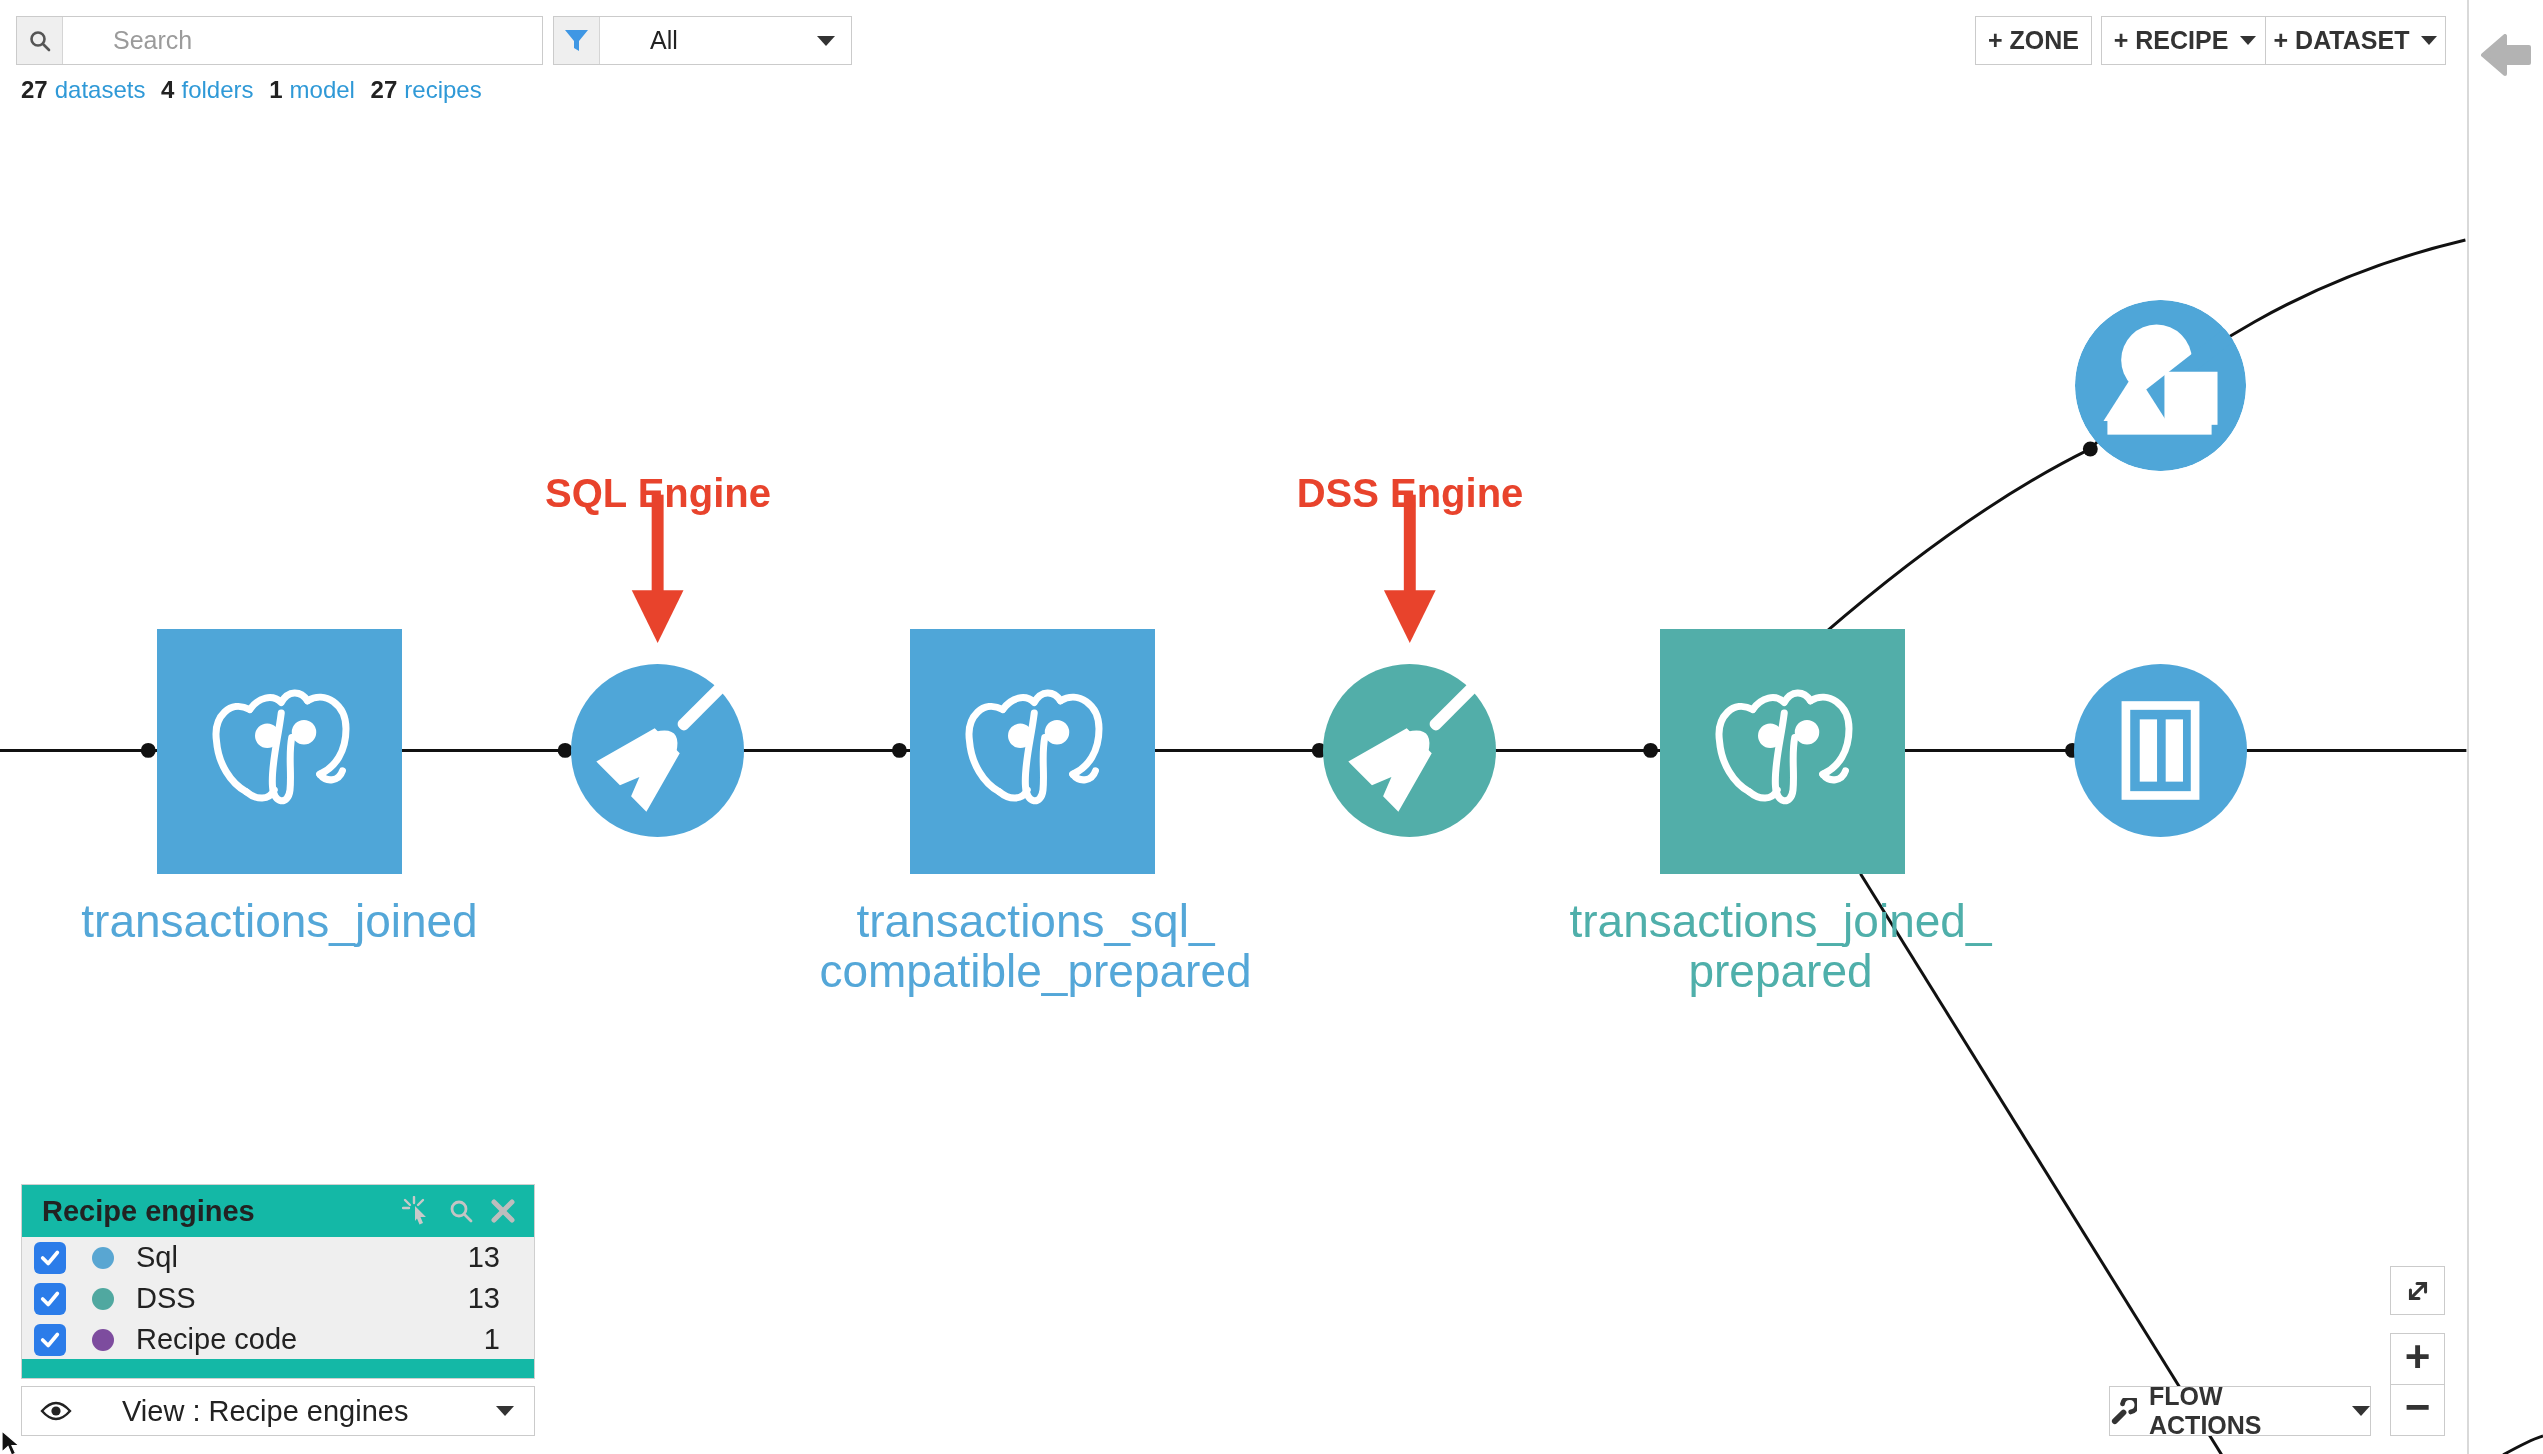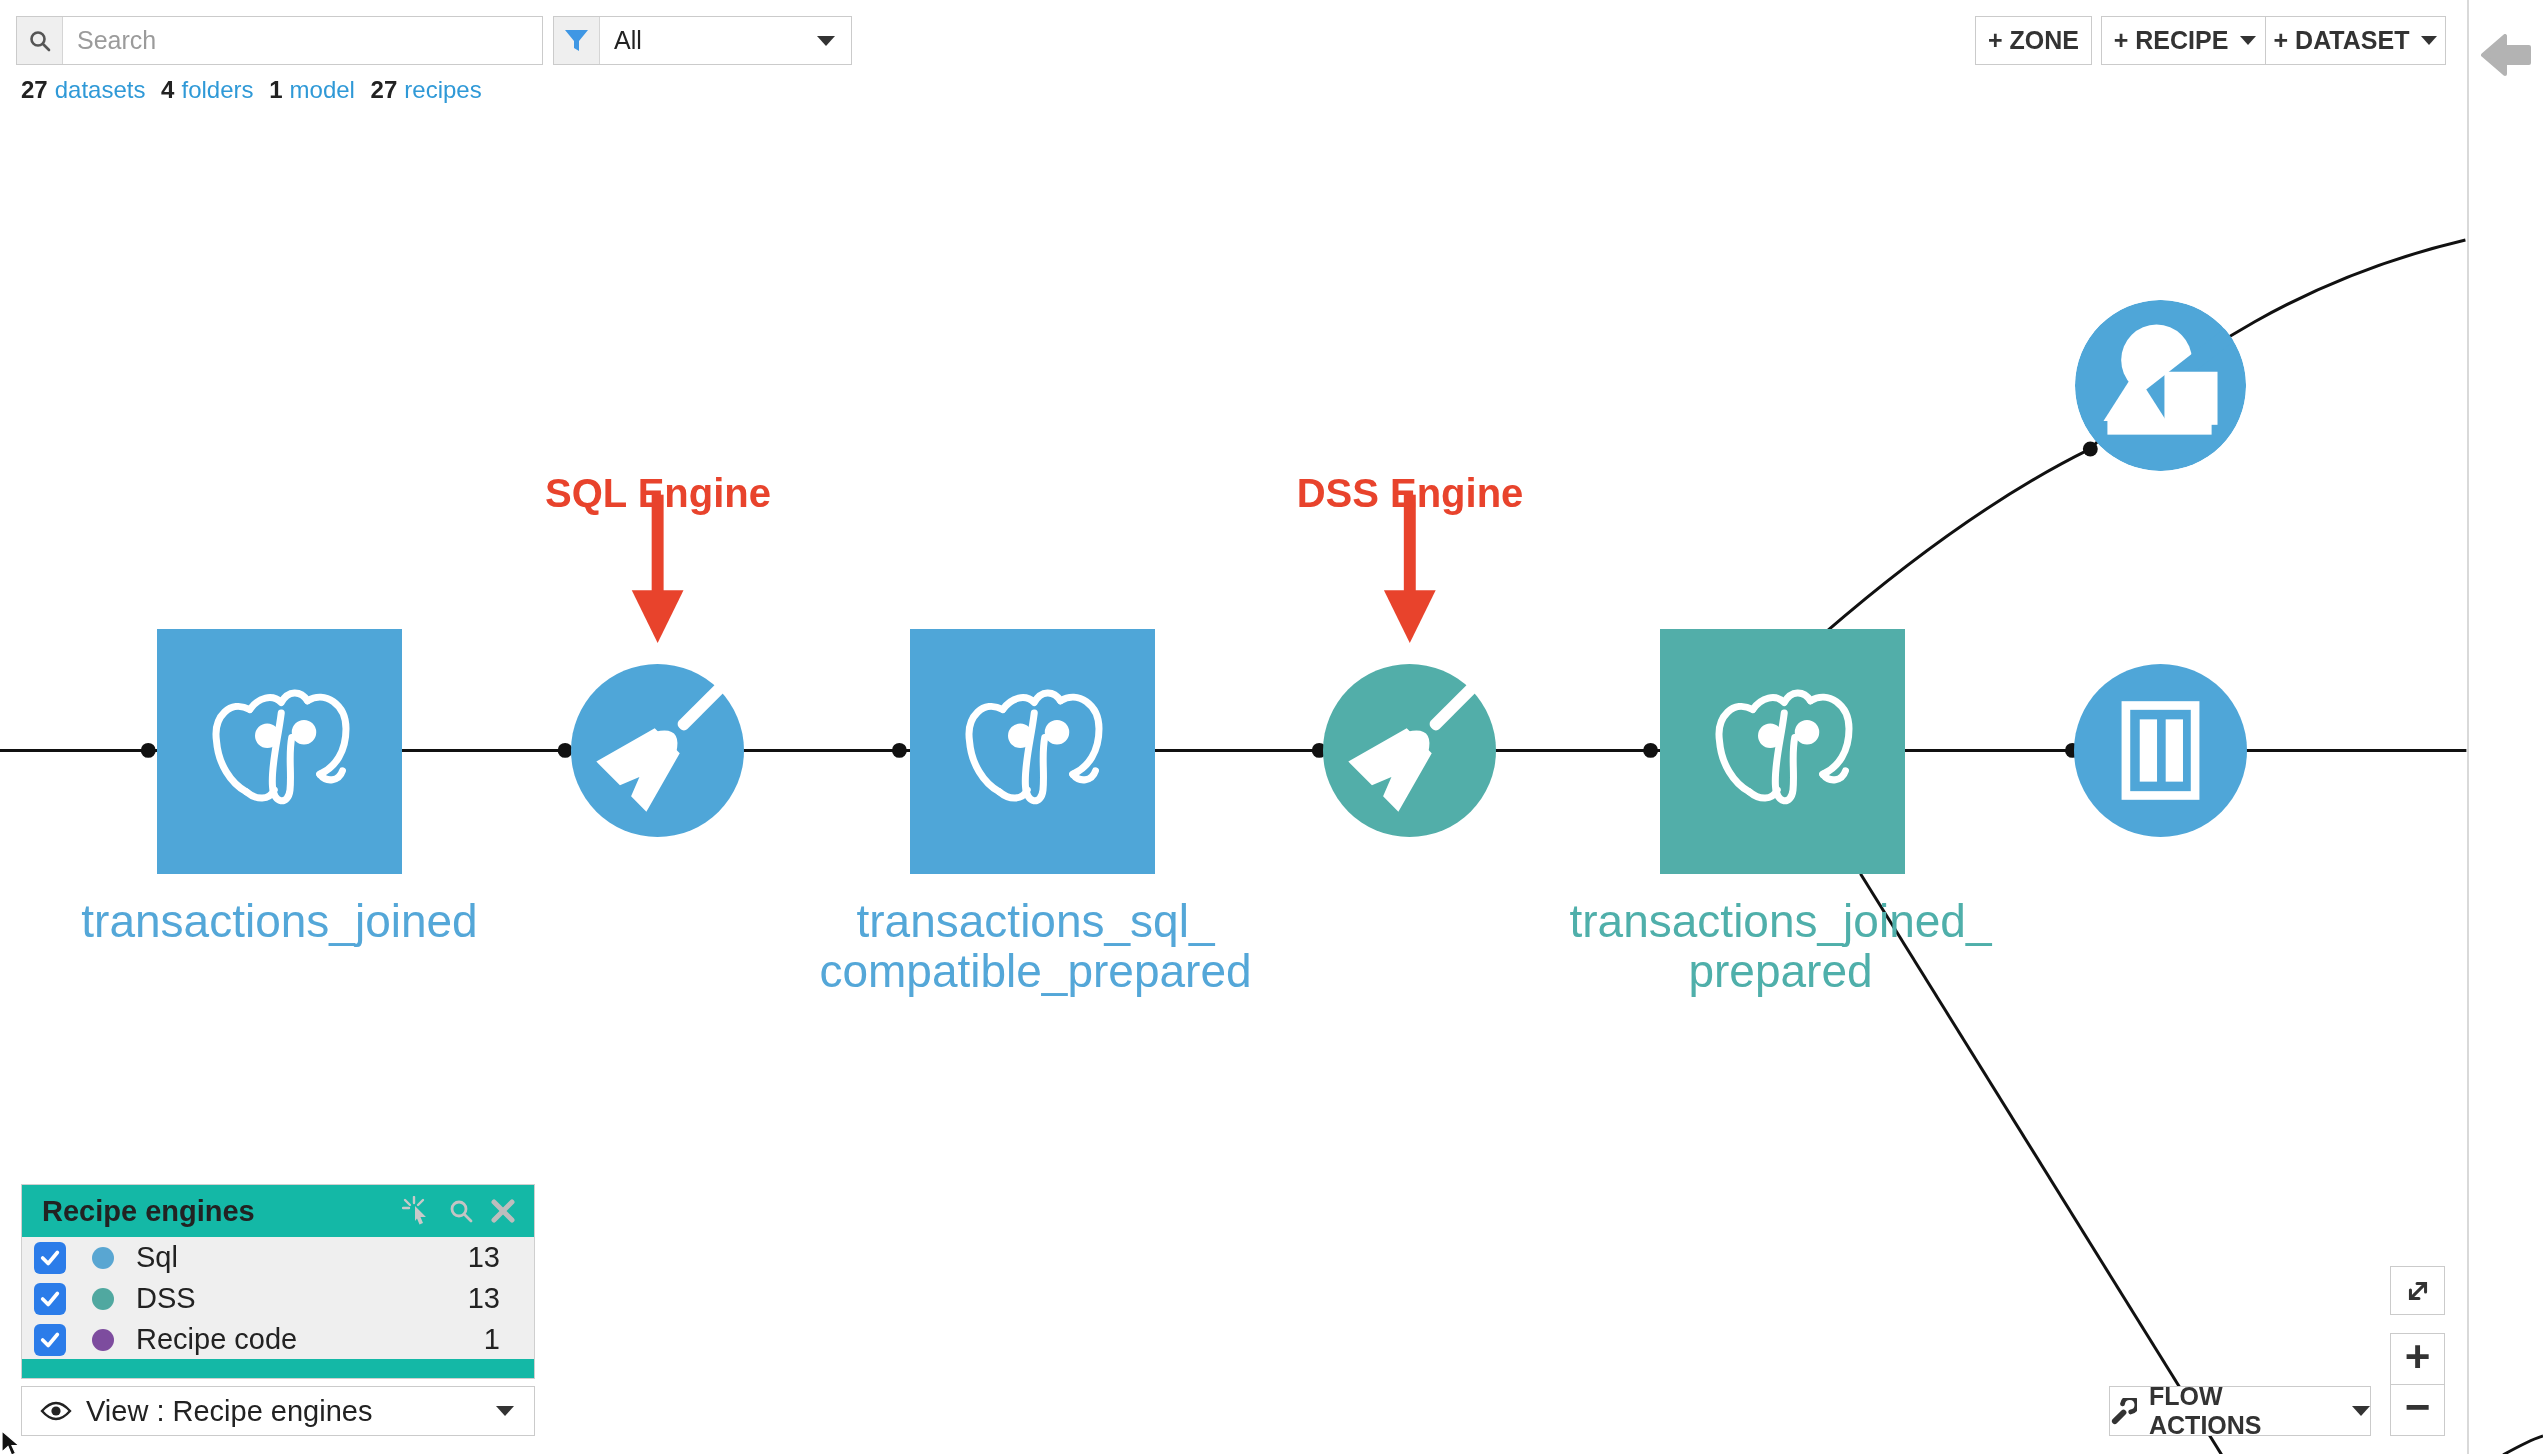--- a/index.html
+++ b/index.html
@@ -1,20 +1,20 @@
 <!DOCTYPE html>
 <html><head>
 <meta charset="utf-8">
 <style>
   html,body{margin:0;padding:0;background:#fff;}
   #stage{position:relative;width:2543px;height:1455px;background:#fff;overflow:hidden;
          font-family:"Liberation Sans","DejaVu Sans",sans-serif;color:#222;}
   .abs{position:absolute;}
   
-  .box{background:#fff;border:1px solid #CBCBCB;box-sizing:border-box;display:flex;align-items:center;}
+  .box{background:#fff;border:1px solid #CBCBCB;box-sizing:border-box;display:flex;align-items:center;gap:36px;}
   .seg{width:45px;height:100%;background:#EFEFEF;border-right:1px solid #D5D5D5;
        display:flex;align-items:center;justify-content:center;flex:0 0 45px;}
   #searchbox{left:16px;top:16px;width:527px;height:49px;}
   #searchbox input{border:none;outline:none;flex:1;height:100%;font-size:25px;padding:0 14px;
                    font-family:inherit;color:#222;background:transparent;}
   #searchbox input::placeholder{color:#9B9B9B;}
   #filterbox{left:553px;top:16px;width:299px;height:49px;cursor:pointer;}
   #filterbox .val{font-size:25px;padding-left:14px;flex:1;}
   .caret{width:0;height:0;border-left:9px solid transparent;border-right:9px solid transparent;
          border-top:10px solid #333;margin-right:16px;}

